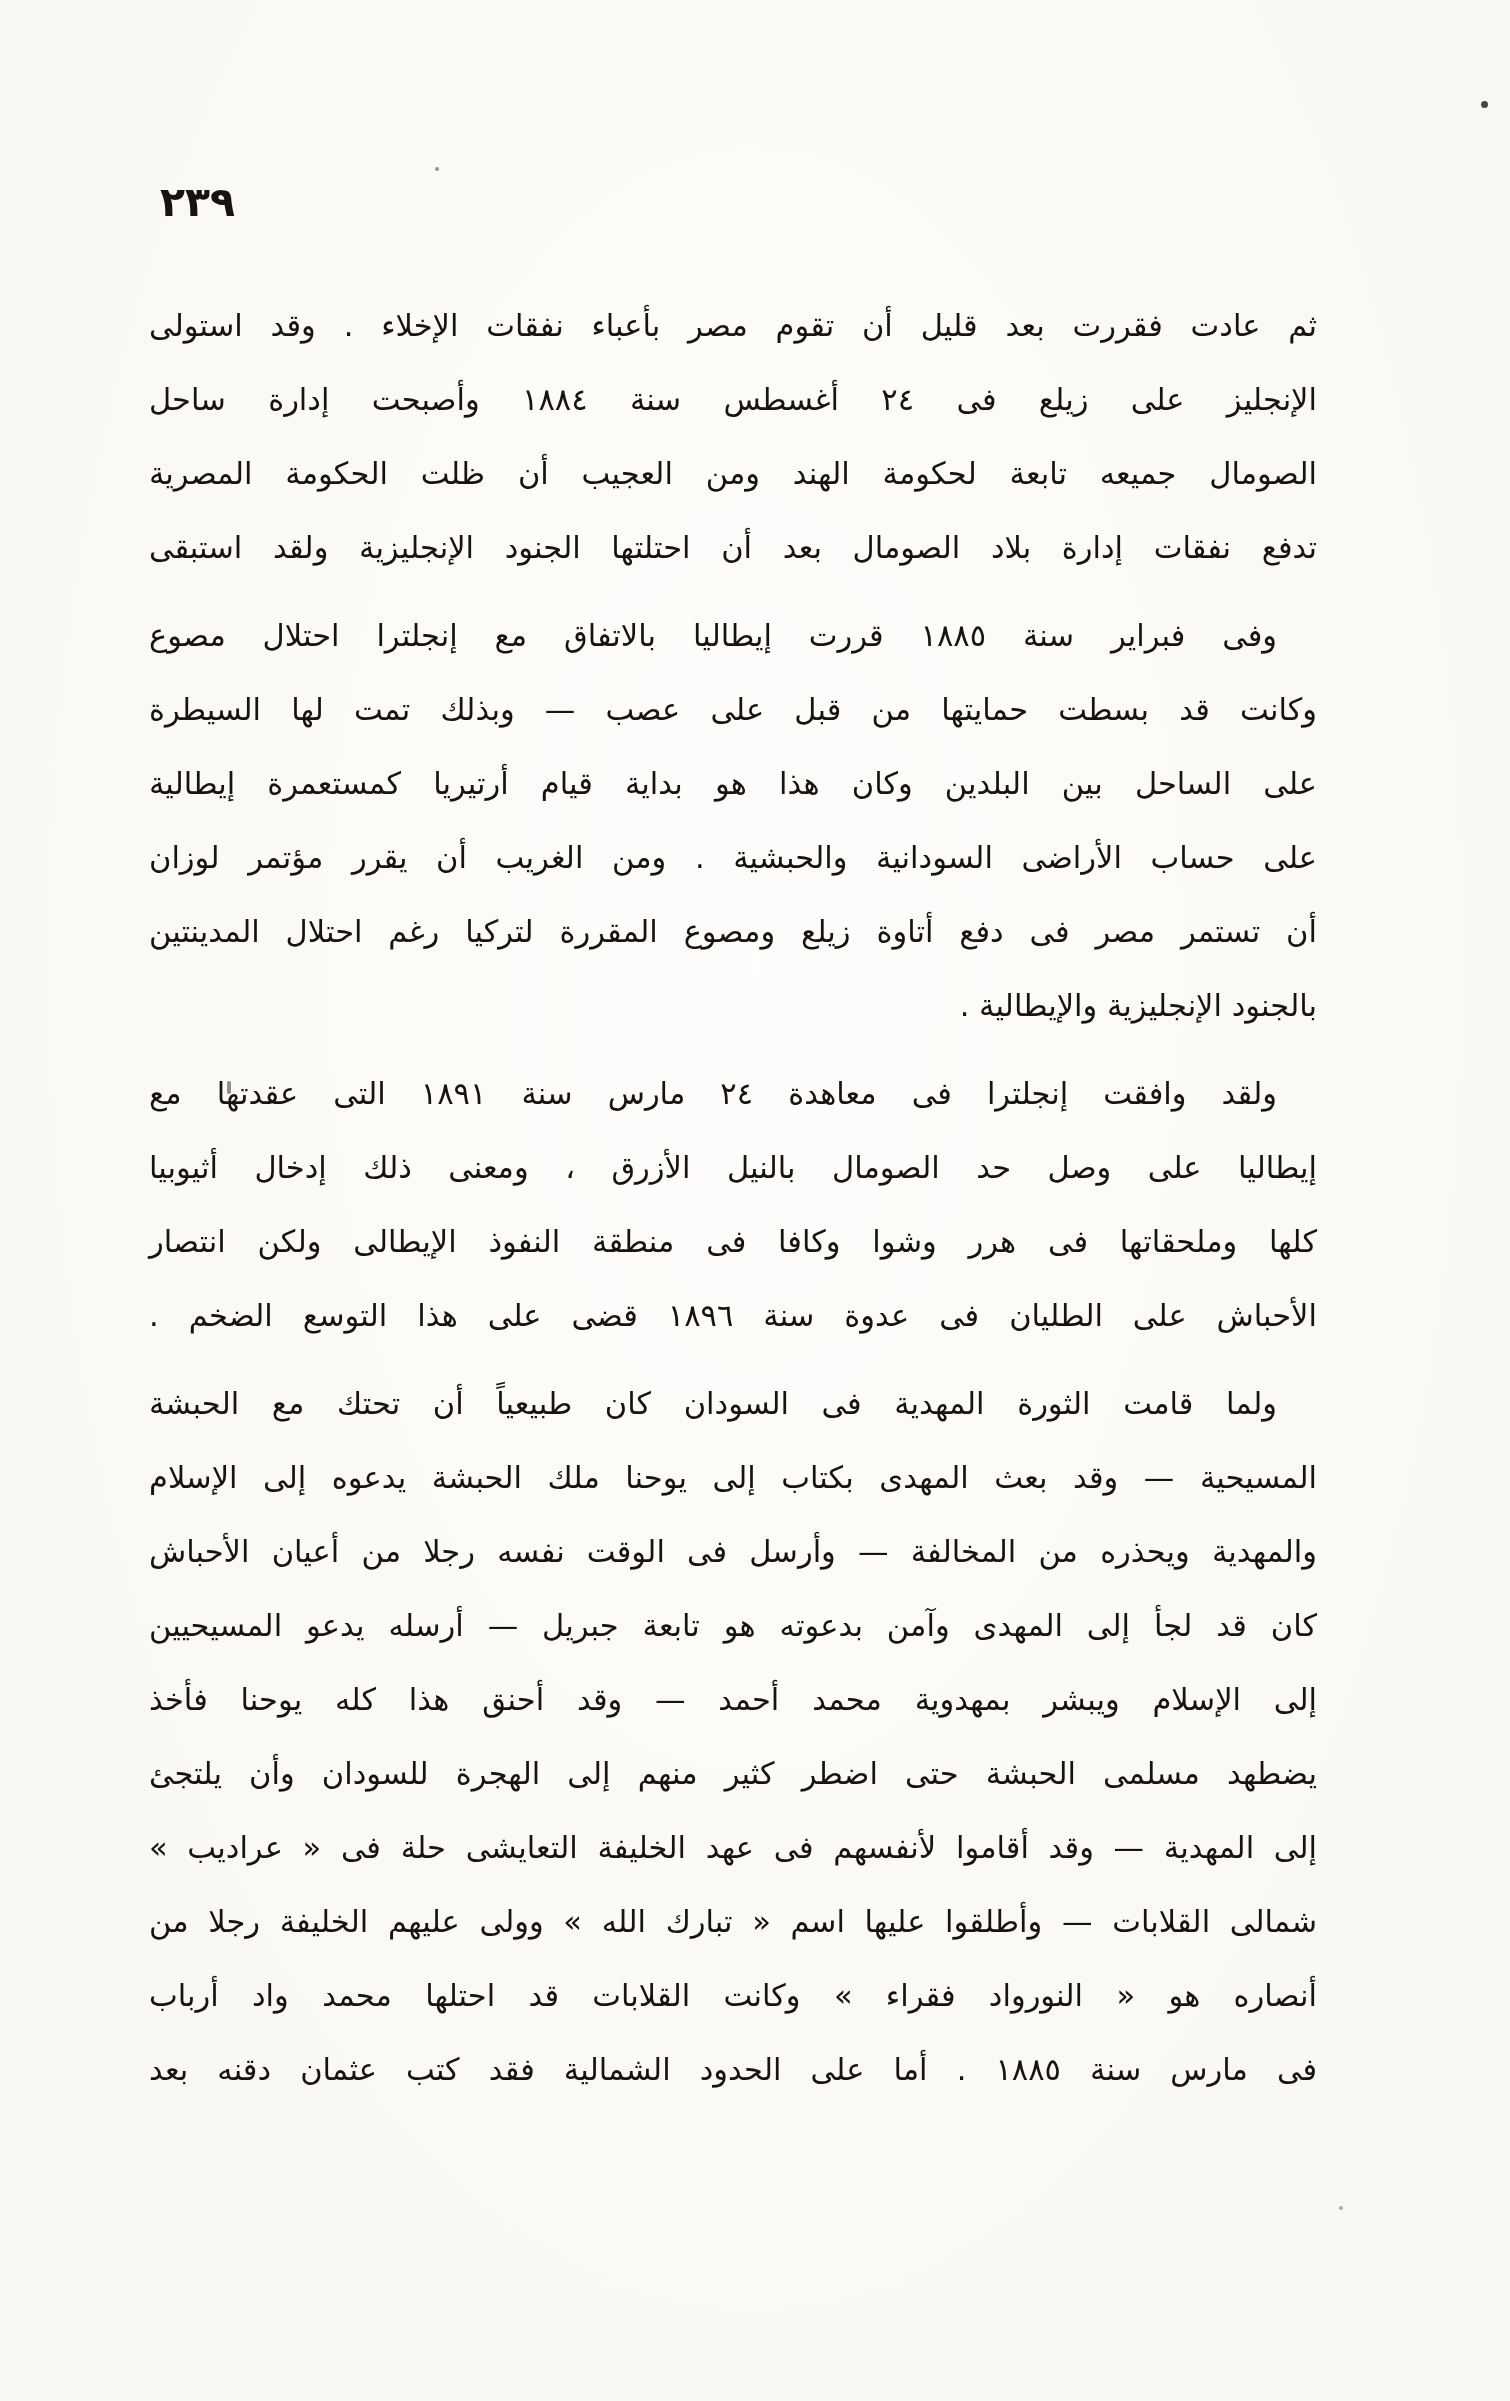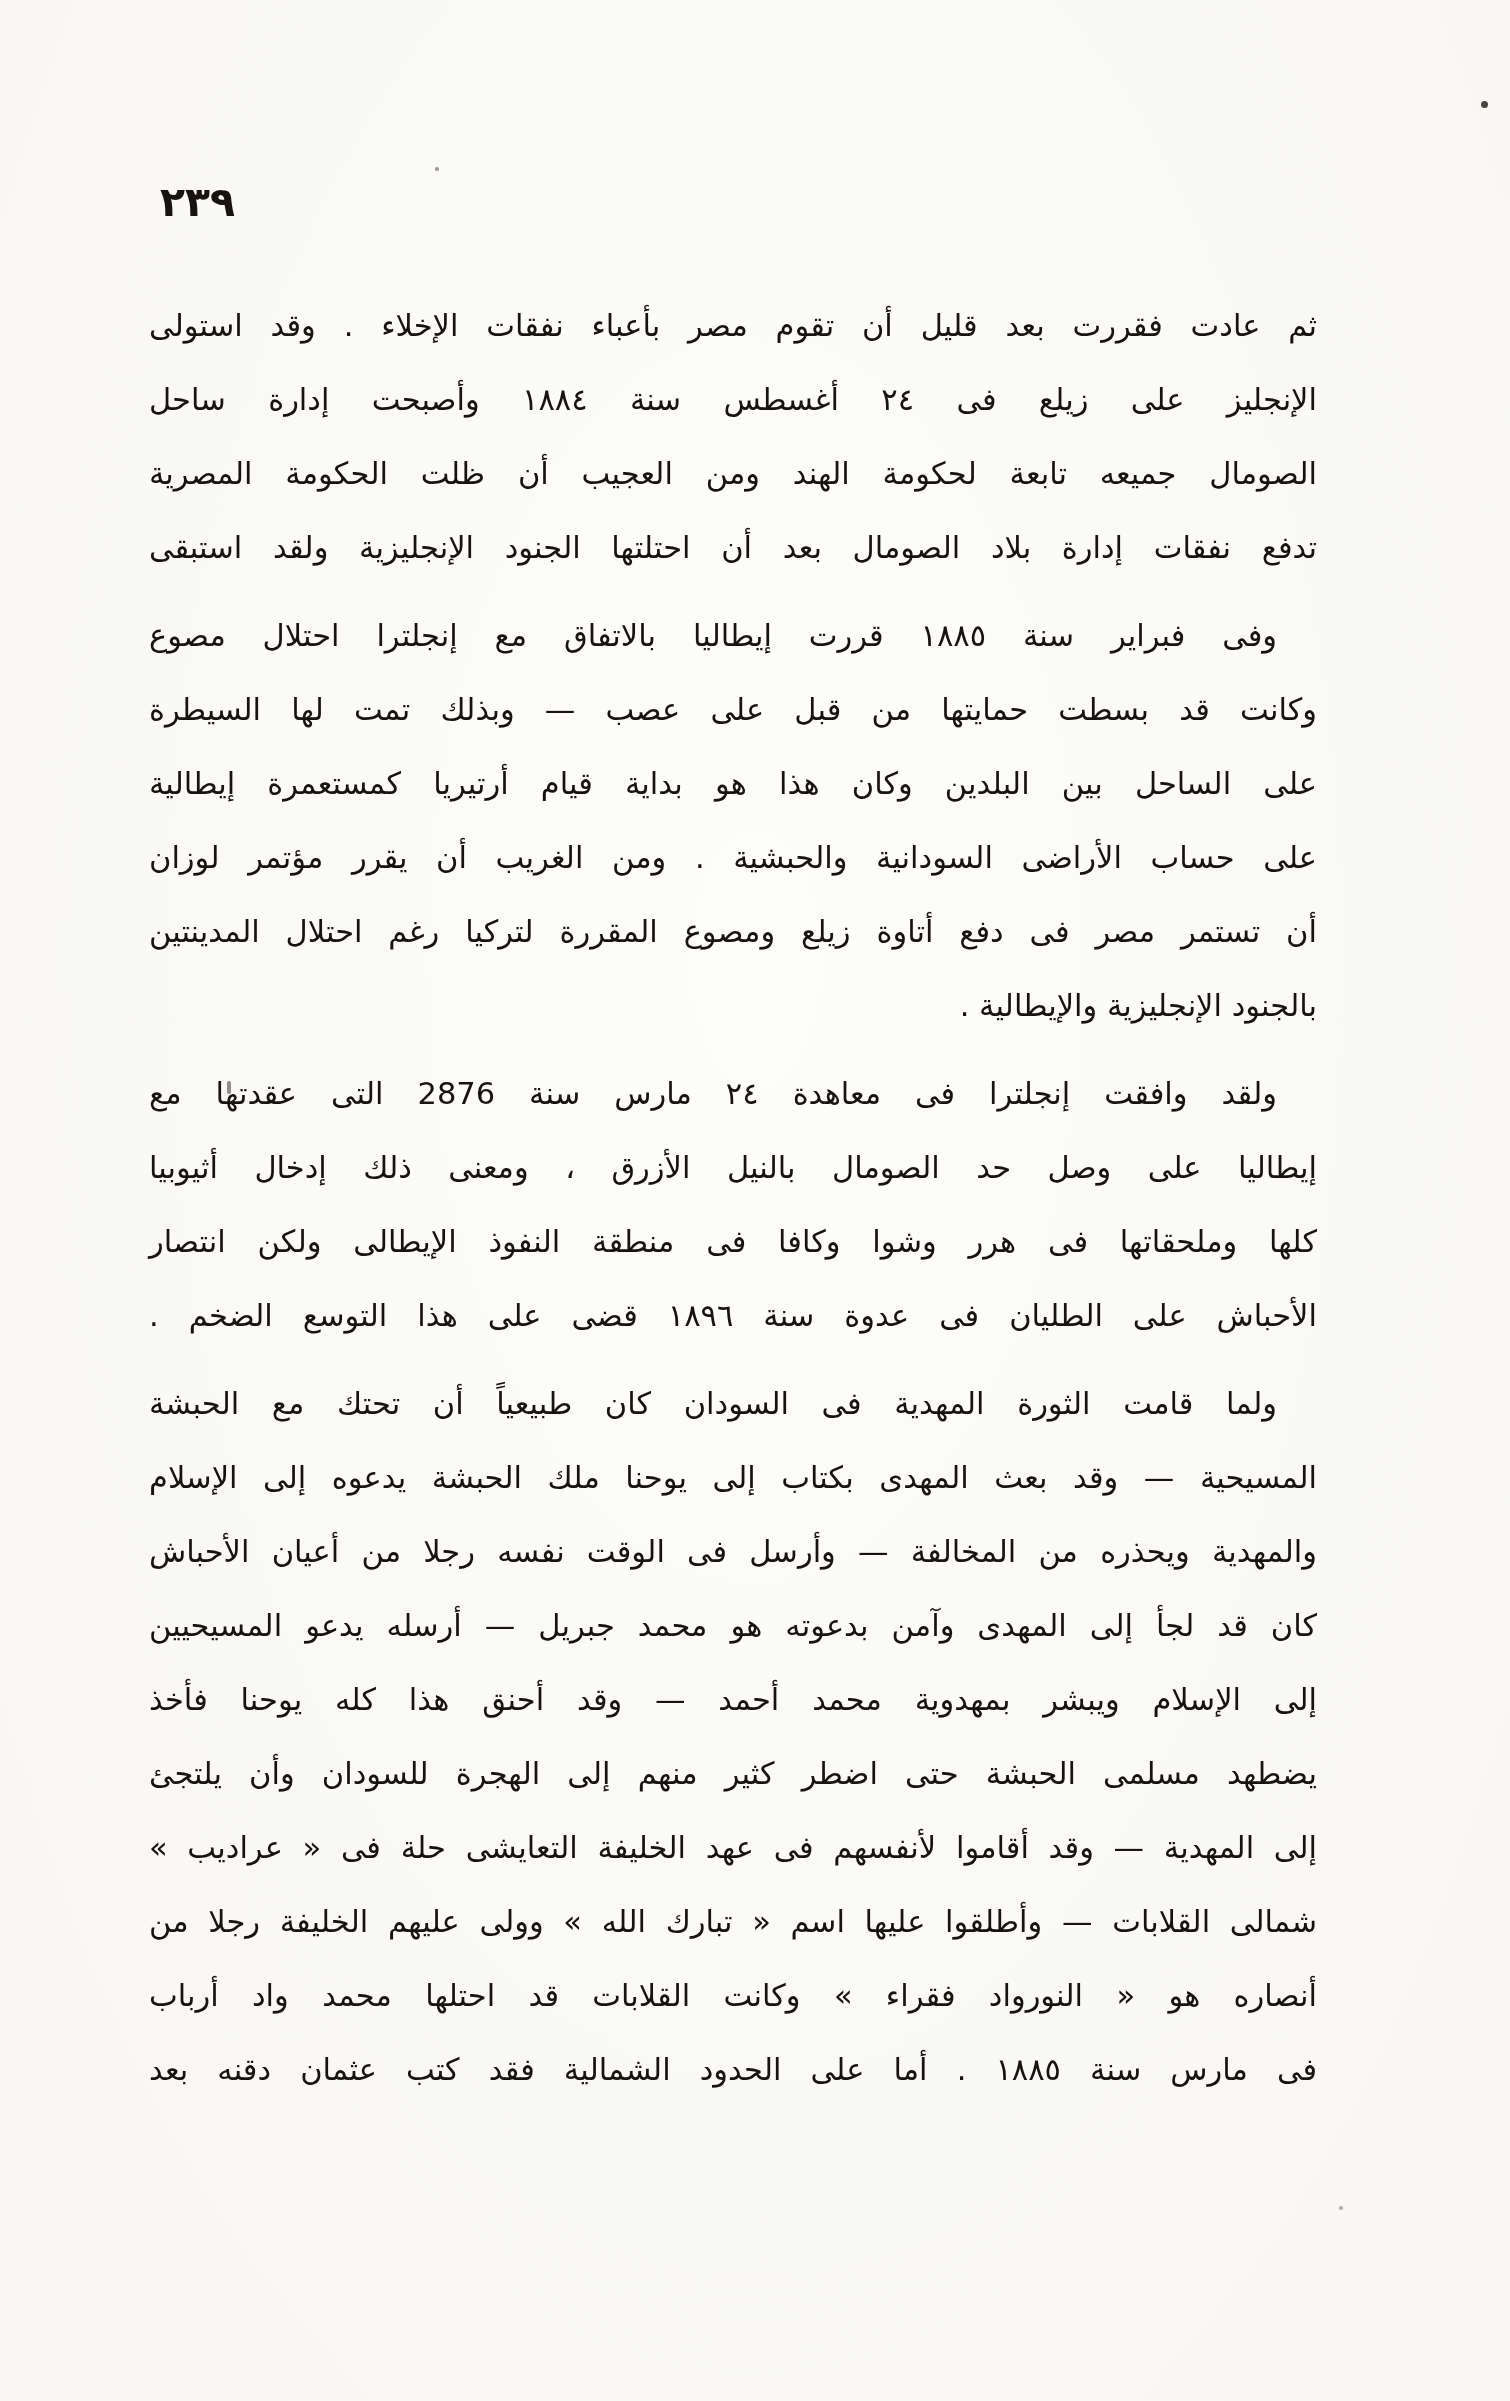--- a/index.html
+++ b/index.html
@@ -89,31 +89,31 @@
     <p>
       <span class="line indent">وفى فبراير سنة ١٨٨٥ قررت إيطاليا بالاتفاق مع إنجلترا احتلال مصوع</span>
       <span class="line">وكانت قد بسطت حمايتها من قبل على عصب — وبذلك تمت لها السيطرة</span>
       <span class="line">على الساحل بين البلدين وكان هذا هو بداية قيام أرتيريا كمستعمرة إيطالية</span>
       <span class="line">على حساب الأراضى السودانية والحبشية . ومن الغريب أن يقرر مؤتمر لوزان</span>
       <span class="line">أن تستمر مصر فى دفع أتاوة زيلع ومصوع المقررة لتركيا رغم احتلال المدينتين</span>
       <span class="line end">بالجنود الإنجليزية والإيطالية .</span>
     </p>
 
     <p>
-      <span class="line indent">ولقد وافقت إنجلترا فى معاهدة ٢٤ مارس سنة 2876 التى عقدتها مع</span>
+      <span class="line indent">ولقد وافقت إنجلترا فى معاهدة ٢٤ مارس سنة ١٨٩١ التى عقدتها مع</span>
       <span class="line">إيطاليا على وصل حد الصومال بالنيل الأزرق ، ومعنى ذلك إدخال أثيوبيا</span>
       <span class="line">كلها وملحقاتها فى هرر وشوا وكافا فى منطقة النفوذ الإيطالى ولكن انتصار</span>
       <span class="line">الأحباش على الطليان فى عدوة سنة ١٨٩٦ قضى على هذا التوسع الضخم .</span>
     </p>
 
     <p>
       <span class="line indent">ولما قامت الثورة المهدية فى السودان كان طبيعياً أن تحتك مع الحبشة</span>
       <span class="line">المسيحية — وقد بعث المهدى بكتاب إلى يوحنا ملك الحبشة يدعوه إلى الإسلام</span>
       <span class="line">والمهدية ويحذره من المخالفة — وأرسل فى الوقت نفسه رجلا من أعيان الأحباش</span>
-      <span class="line">كان قد لجأ إلى المهدى وآمن بدعوته هو محمد جبريل — أرسله يدعو المسيحيين</span>
+      <span class="line">كان قد لجأ إلى المهدى وآمن بدعوته هو تابعة جبريل — أرسله يدعو المسيحيين</span>
       <span class="line">إلى الإسلام ويبشر بمهدوية محمد أحمد — وقد أحنق هذا كله يوحنا فأخذ</span>
       <span class="line">يضطهد مسلمى الحبشة حتى اضطر كثير منهم إلى الهجرة للسودان وأن يلتجئ</span>
       <span class="line">إلى المهدية — وقد أقاموا لأنفسهم فى عهد الخليفة التعايشى حلة فى « عراديب »</span>
       <span class="line">شمالى القلابات — وأطلقوا عليها اسم « تبارك الله » وولى عليهم الخليفة رجلا من</span>
       <span class="line">أنصاره هو « النورواد فقراء » وكانت القلابات قد احتلها محمد واد أرباب</span>
       <span class="line">فى مارس سنة ١٨٨٥ . أما على الحدود الشمالية فقد كتب عثمان دقنه بعد</span>
     </p>
 
   </div>
 

